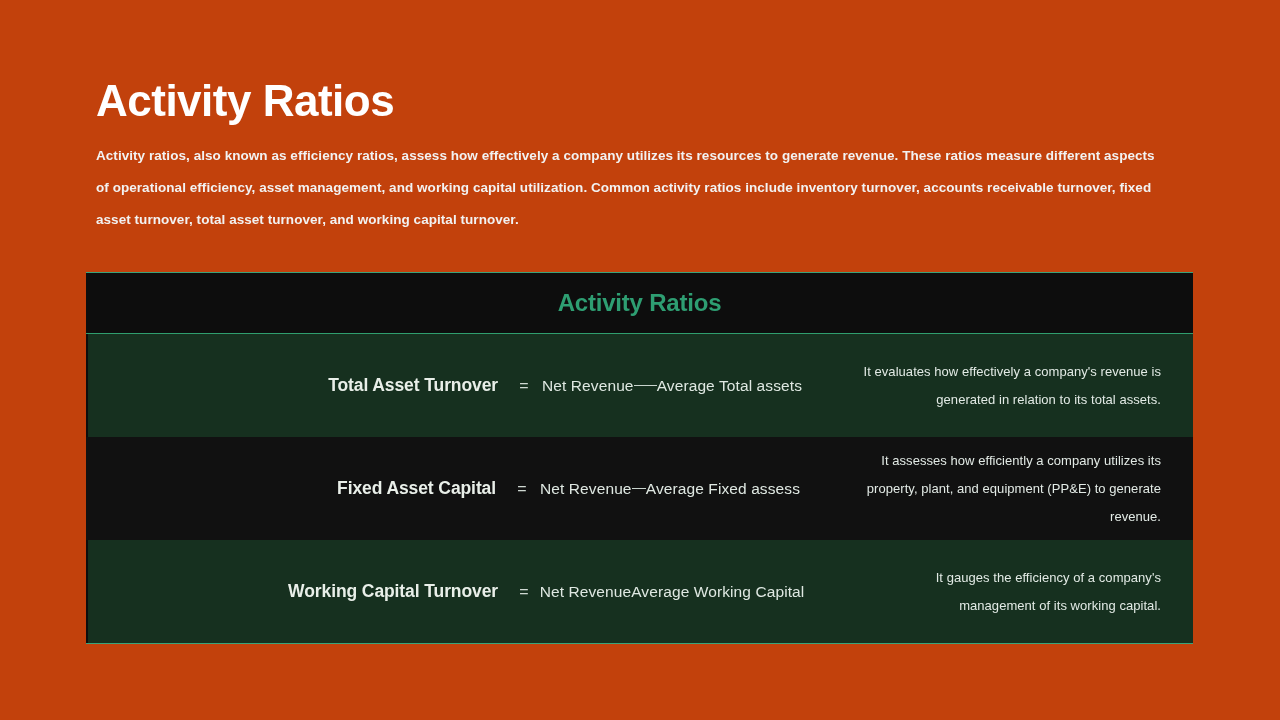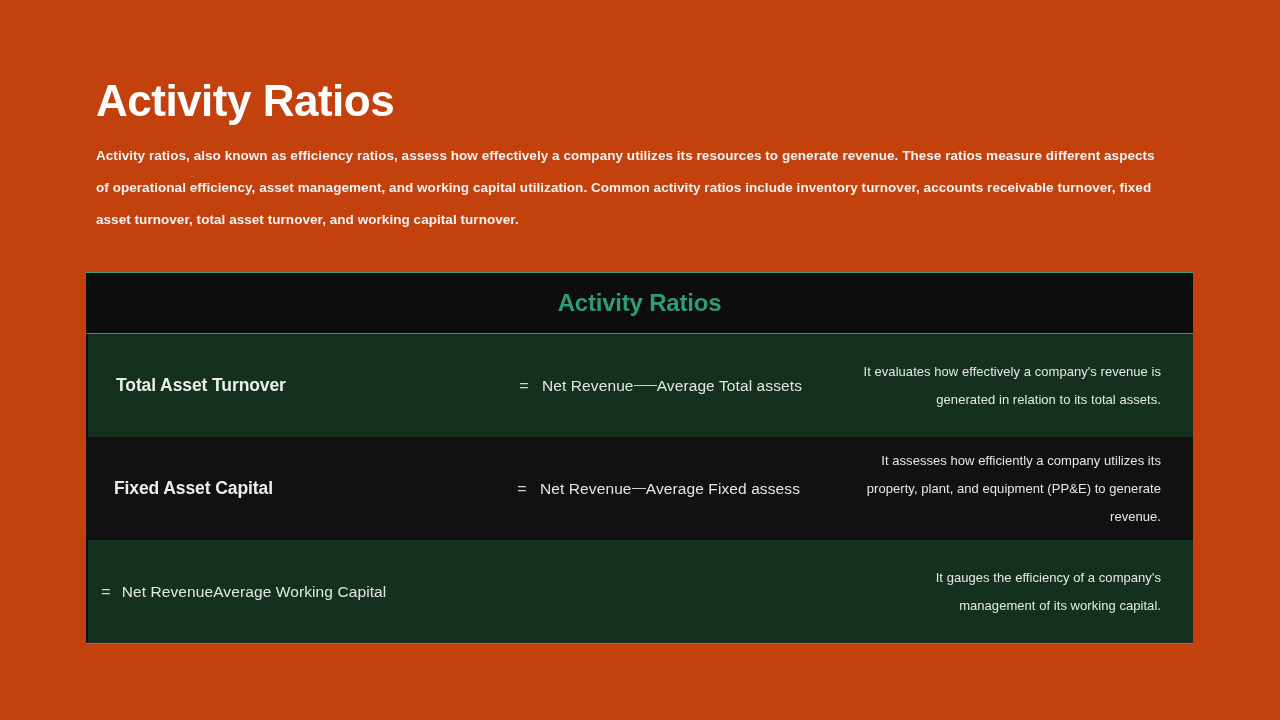--- a/index.html
+++ b/index.html
@@ -88,22 +88,22 @@
     background: #16301f;
     border-left: 2px solid #0d0d0d;
   }
   .row.plain {
     background: #111111;
   }
 
   .col-name {
     width: 418px;
     flex: 0 0 418px;
-    text-align: left;
-    padding: 0 28px;
+    text-align: right;
+    padding: 0 8px;
     box-sizing: border-box;
   }
   .col-name span {
     font-size: 17.5px;
     font-weight: 700;
     color: #e9efe9;
     letter-spacing: -0.1px;
   }
 
   .col-eq {
@@ -195,20 +195,23 @@
         <div class="numer">Net Revenue</div>
         <div class="frac-bar"></div>
         <div class="denom">Average Fixed assess</div>
       </div>
       <div class="col-desc">
         <span>It assesses how efficiently a company utilizes its property, plant, and equipment (PP&amp;E) to generate revenue.</span>
       </div>
     </div>
 
     <div class="row shaded">
+      <div class="col-name">
+        <span>Working Capital Turnover</span>
+      </div>
       <div class="col-eq">=</div>
       <div class="col-formula">
         <div class="numer">Net Revenue</div>
         <div class="frac-bar"></div>
         <div class="denom">Average Working Capital</div>
       </div>
       <div class="col-desc">
         <span>It gauges the efficiency of a company's management of its working capital.</span>
       </div>
     </div>

